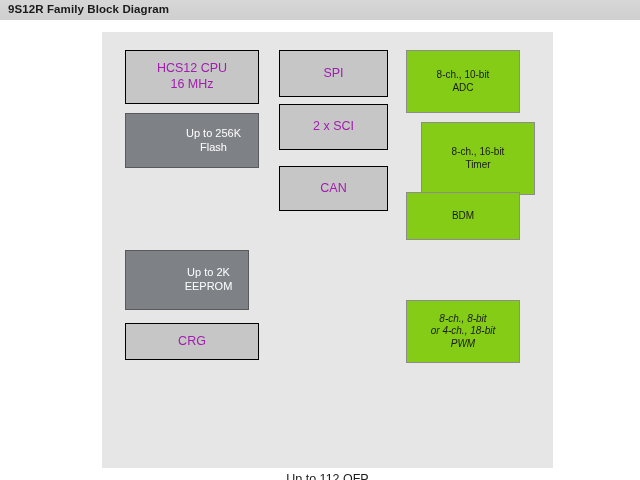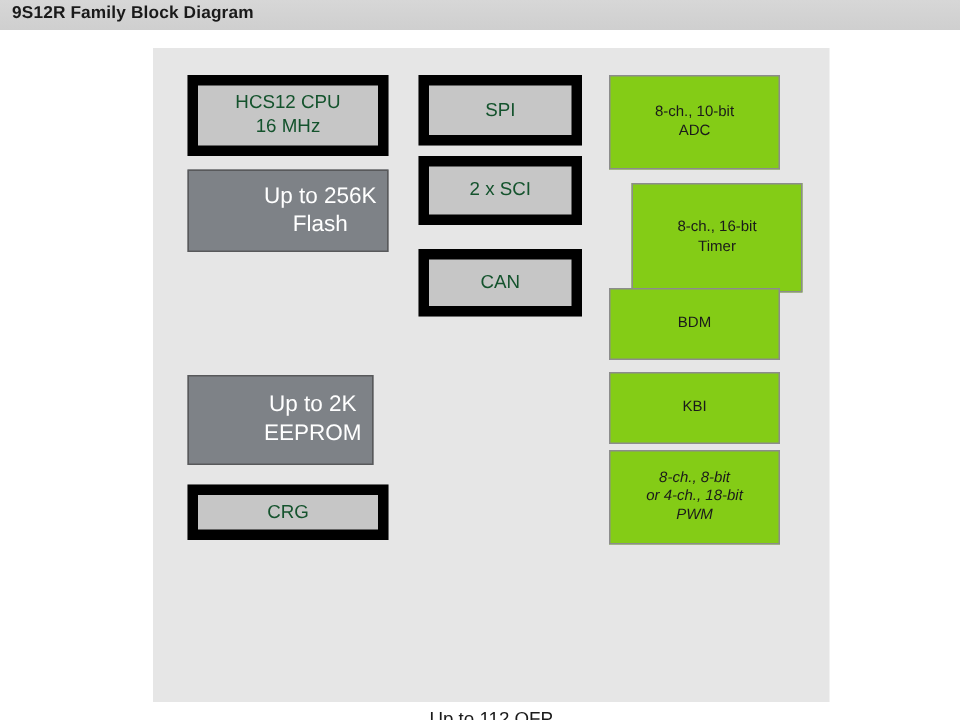--- a/index.html
+++ b/index.html
@@ -54,29 +54,29 @@
     box-sizing: border-box;
     display: flex;
     align-items: center;
     justify-content: center;
     text-align: center;
     line-height: 1.25;
     white-space: pre-line;
   }
   .block-light {
     background: #c6c6c6;
-    border: 7px solid #000000;
-    color: #14532d;
+    border: 1px solid #000000;
+    color: #a21caf;
     font-size: 12.5px;
   }
   .block-dark {
     background: #7e8287;
     border: 1px solid #58595b;
     color: #ffffff;
-    font-size: 15px;
+    font-size: 11px;
     padding-left: 43px;
   }
   .block-white {
     background: #84cc16;
     border: 1px solid #8c8c8c;
     color: #1a1a1a;
     font-size: 10px;
   }
 
   
@@ -112,17 +112,16 @@
 EEPROM</div>
     <div class="block block-light" style="left: 177px; top: 18px; width: 109px; height: 47px;">SPI</div>
     <div class="block block-light" style="left: 23px; top: 291px; width: 134px; height: 37px;">CRG</div>
     <div class="block block-light" style="left: 177px; top: 72px; width: 109px; height: 46px;">2 x SCI</div>
     <div class="block block-light" style="left: 177px; top: 134px; width: 109px; height: 45px;">CAN</div>
     <div class="block block-white" style="left: 304px; top: 18px; width: 114px; height: 63px;">8-ch., 10-bit
 ADC</div>
     <div class="block block-white" style="left: 319px; top: 90px; width: 114px; height: 73px;">8-ch., 16-bit
 Timer</div>
     <div class="block block-white" style="left: 304px; top: 160px; width: 114px; height: 48px;">BDM</div>
-    <div class="block block-white" style="left: 304px; top: 216px; width: 114px; height: 48px;">KBI</div>
     <div class="block block-white" style="left: 304px; top: 268px; width: 114px; height: 63px; font-style: italic;">8-ch., 8-bit
 or 4-ch., 18-bit
 PWM</div>
   </div>
 
 </body></html>

